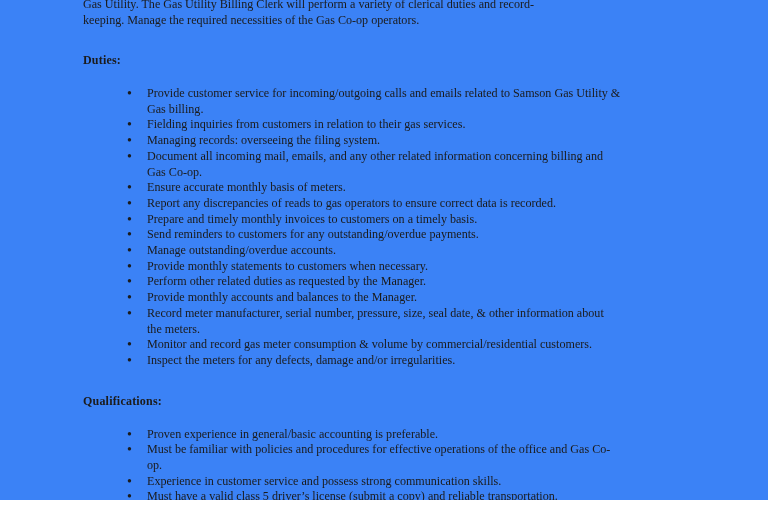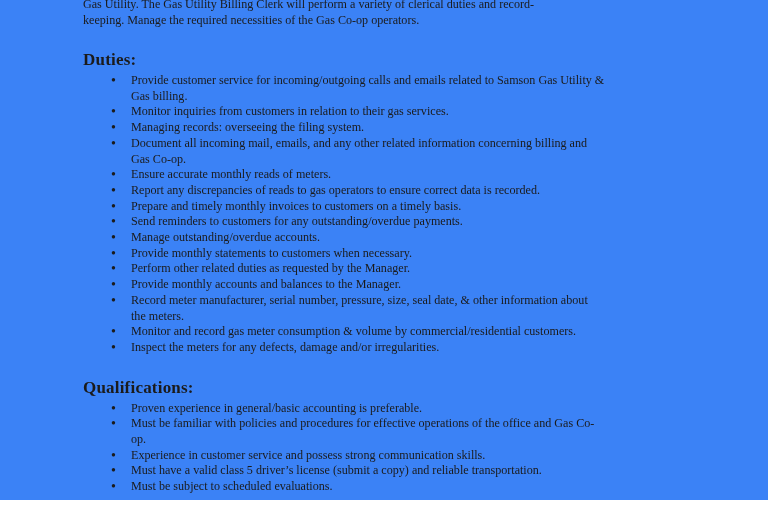--- a/index.html
+++ b/index.html
@@ -26,28 +26,28 @@
     left: 83px;
     top: -4px;
     width: 602px;
   }
   .intro {
     font-size: 12.1px;
     line-height: 16px;
     white-space: pre-line;
   }
   .section-heading {
-    font-size: 17px;
+    font-size: 12px;
     font-weight: bold;
     line-height: 20px;
     margin: 22px 0 3px 0;
     letter-spacing: 0.2px;
   }
   ul.bullet-list {
-    margin: 0;
+    margin: 16px;
     padding: 0;
     list-style: none;
     font-size: 12.1px;
     line-height: 15.7px;
   }
   ul.bullet-list li {
     position: relative;
     padding-left: 48px;
     white-space: pre-line;
   }
@@ -67,25 +67,25 @@
   <div class="doc">
 
     <div class="intro">Gas Utility. The Gas Utility Billing Clerk will perform a variety of clerical duties and record-
 keeping.  Manage the required necessities of the Gas Co-op operators.</div>
 
     <div class="section-heading">Duties:</div>
 
     <ul class="bullet-list">
       <li>Provide customer service for incoming/outgoing calls and emails related to Samson Gas Utility &amp;
 Gas billing.</li>
-      <li>Monitor inquiries from customers in relation to their gas services.</li>
+      <li>Fielding inquiries from customers in relation to their gas services.</li>
       <li>Managing records: overseeing the filing system.</li>
       <li>Document all incoming mail, emails, and any other related information concerning billing and
 Gas Co-op.</li>
-      <li>Ensure accurate monthly reads of meters.</li>
+      <li>Ensure accurate monthly basis of meters.</li>
       <li>Report any discrepancies of reads to gas operators to ensure correct data is recorded.</li>
       <li>Prepare and timely monthly invoices to customers on a timely basis.</li>
       <li>Send reminders to customers for any outstanding/overdue payments.</li>
       <li>Manage outstanding/overdue accounts.</li>
       <li>Provide monthly statements to customers when necessary.</li>
       <li>Perform other related duties as requested by the Manager.</li>
       <li>Provide monthly accounts and balances to the Manager.</li>
       <li>Record meter manufacturer, serial number, pressure, size, seal date, &amp; other information about
 the meters.</li>
       <li>Monitor and record gas meter consumption &amp; volume by commercial/residential customers.</li>

